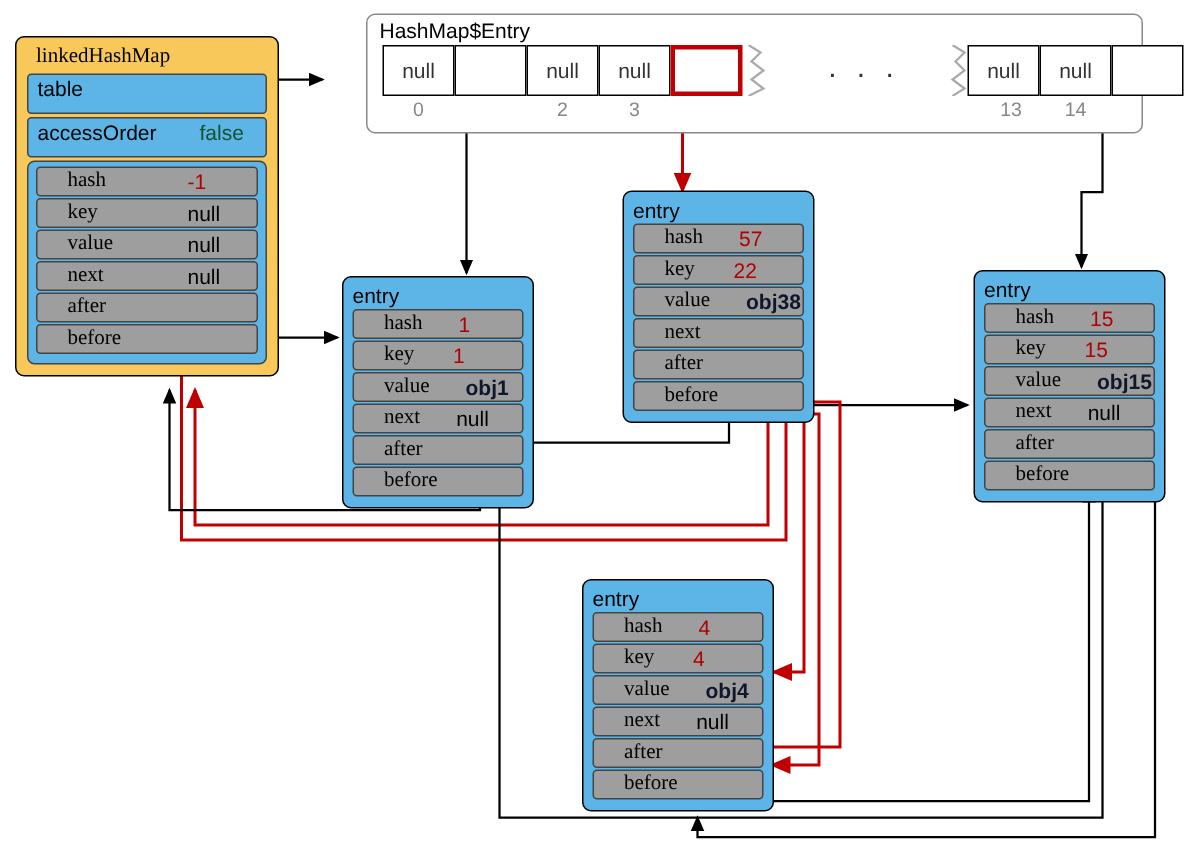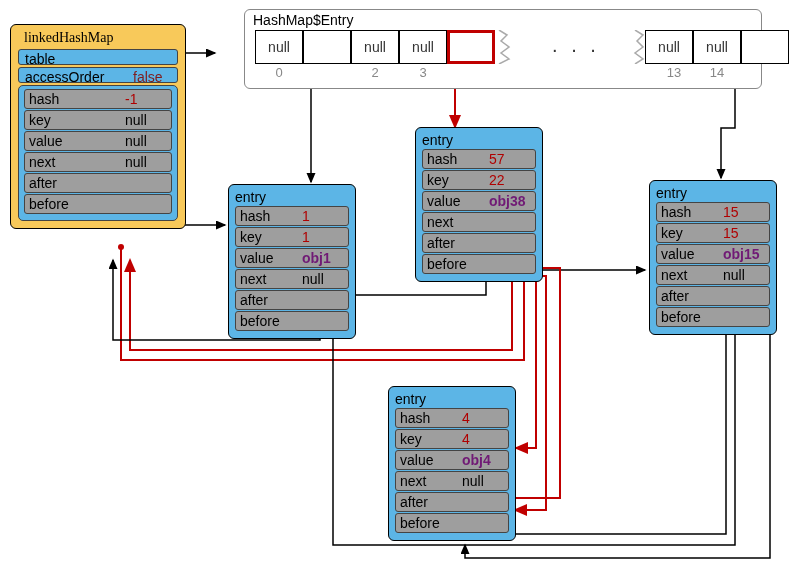--- a/index.html
+++ b/index.html
@@ -38,40 +38,41 @@
     border: 1px solid #444;
     background: #9e9e9e;
     color: #000;
     box-sizing: border-box;
     height: 20px;
     border-radius: 3px;
     margin: 1px 0;
   }
   .row .k {
     flex: 1;
-    padding: 1px 4px;
+    padding: 1px 20px;
     text-align: left;
+    font-family: Liberation Serif, serif;
   }
   .row .v {
     min-width: 42px;
     text-align: left;
     padding: 1px 4px;
   }
   .row.full .k { text-align: left; }
   .v-red { color: #b00000; }
-  .v-green { color: #701a75; font-weight: bold; }
-  .v-blue { color: #7f1d1d; }
+  .v-green { color: #0f172a; font-weight: bold; }
+  .v-blue { color: #14532d; }
   .lhm-inner { padding: 3px 7px 7px 7px; }
   .lhm-row {
     display: flex;
     align-items: stretch;
     border: 1px solid #444;
     background: #5cb5e6;
     color: #000;
-    height: 16px;
+    height: 27px;
     border-radius: 3px;
     margin: 2px 0;
     box-sizing: border-box;
   }
   .lhm-row .k { flex:1; padding:1px 6px; }
   .lhm-row .v { min-width:40px; padding:1px 4px; }
   .header-box {
     background: #5cb5e6;
     border: 1px solid #444;
     border-radius: 5px;

